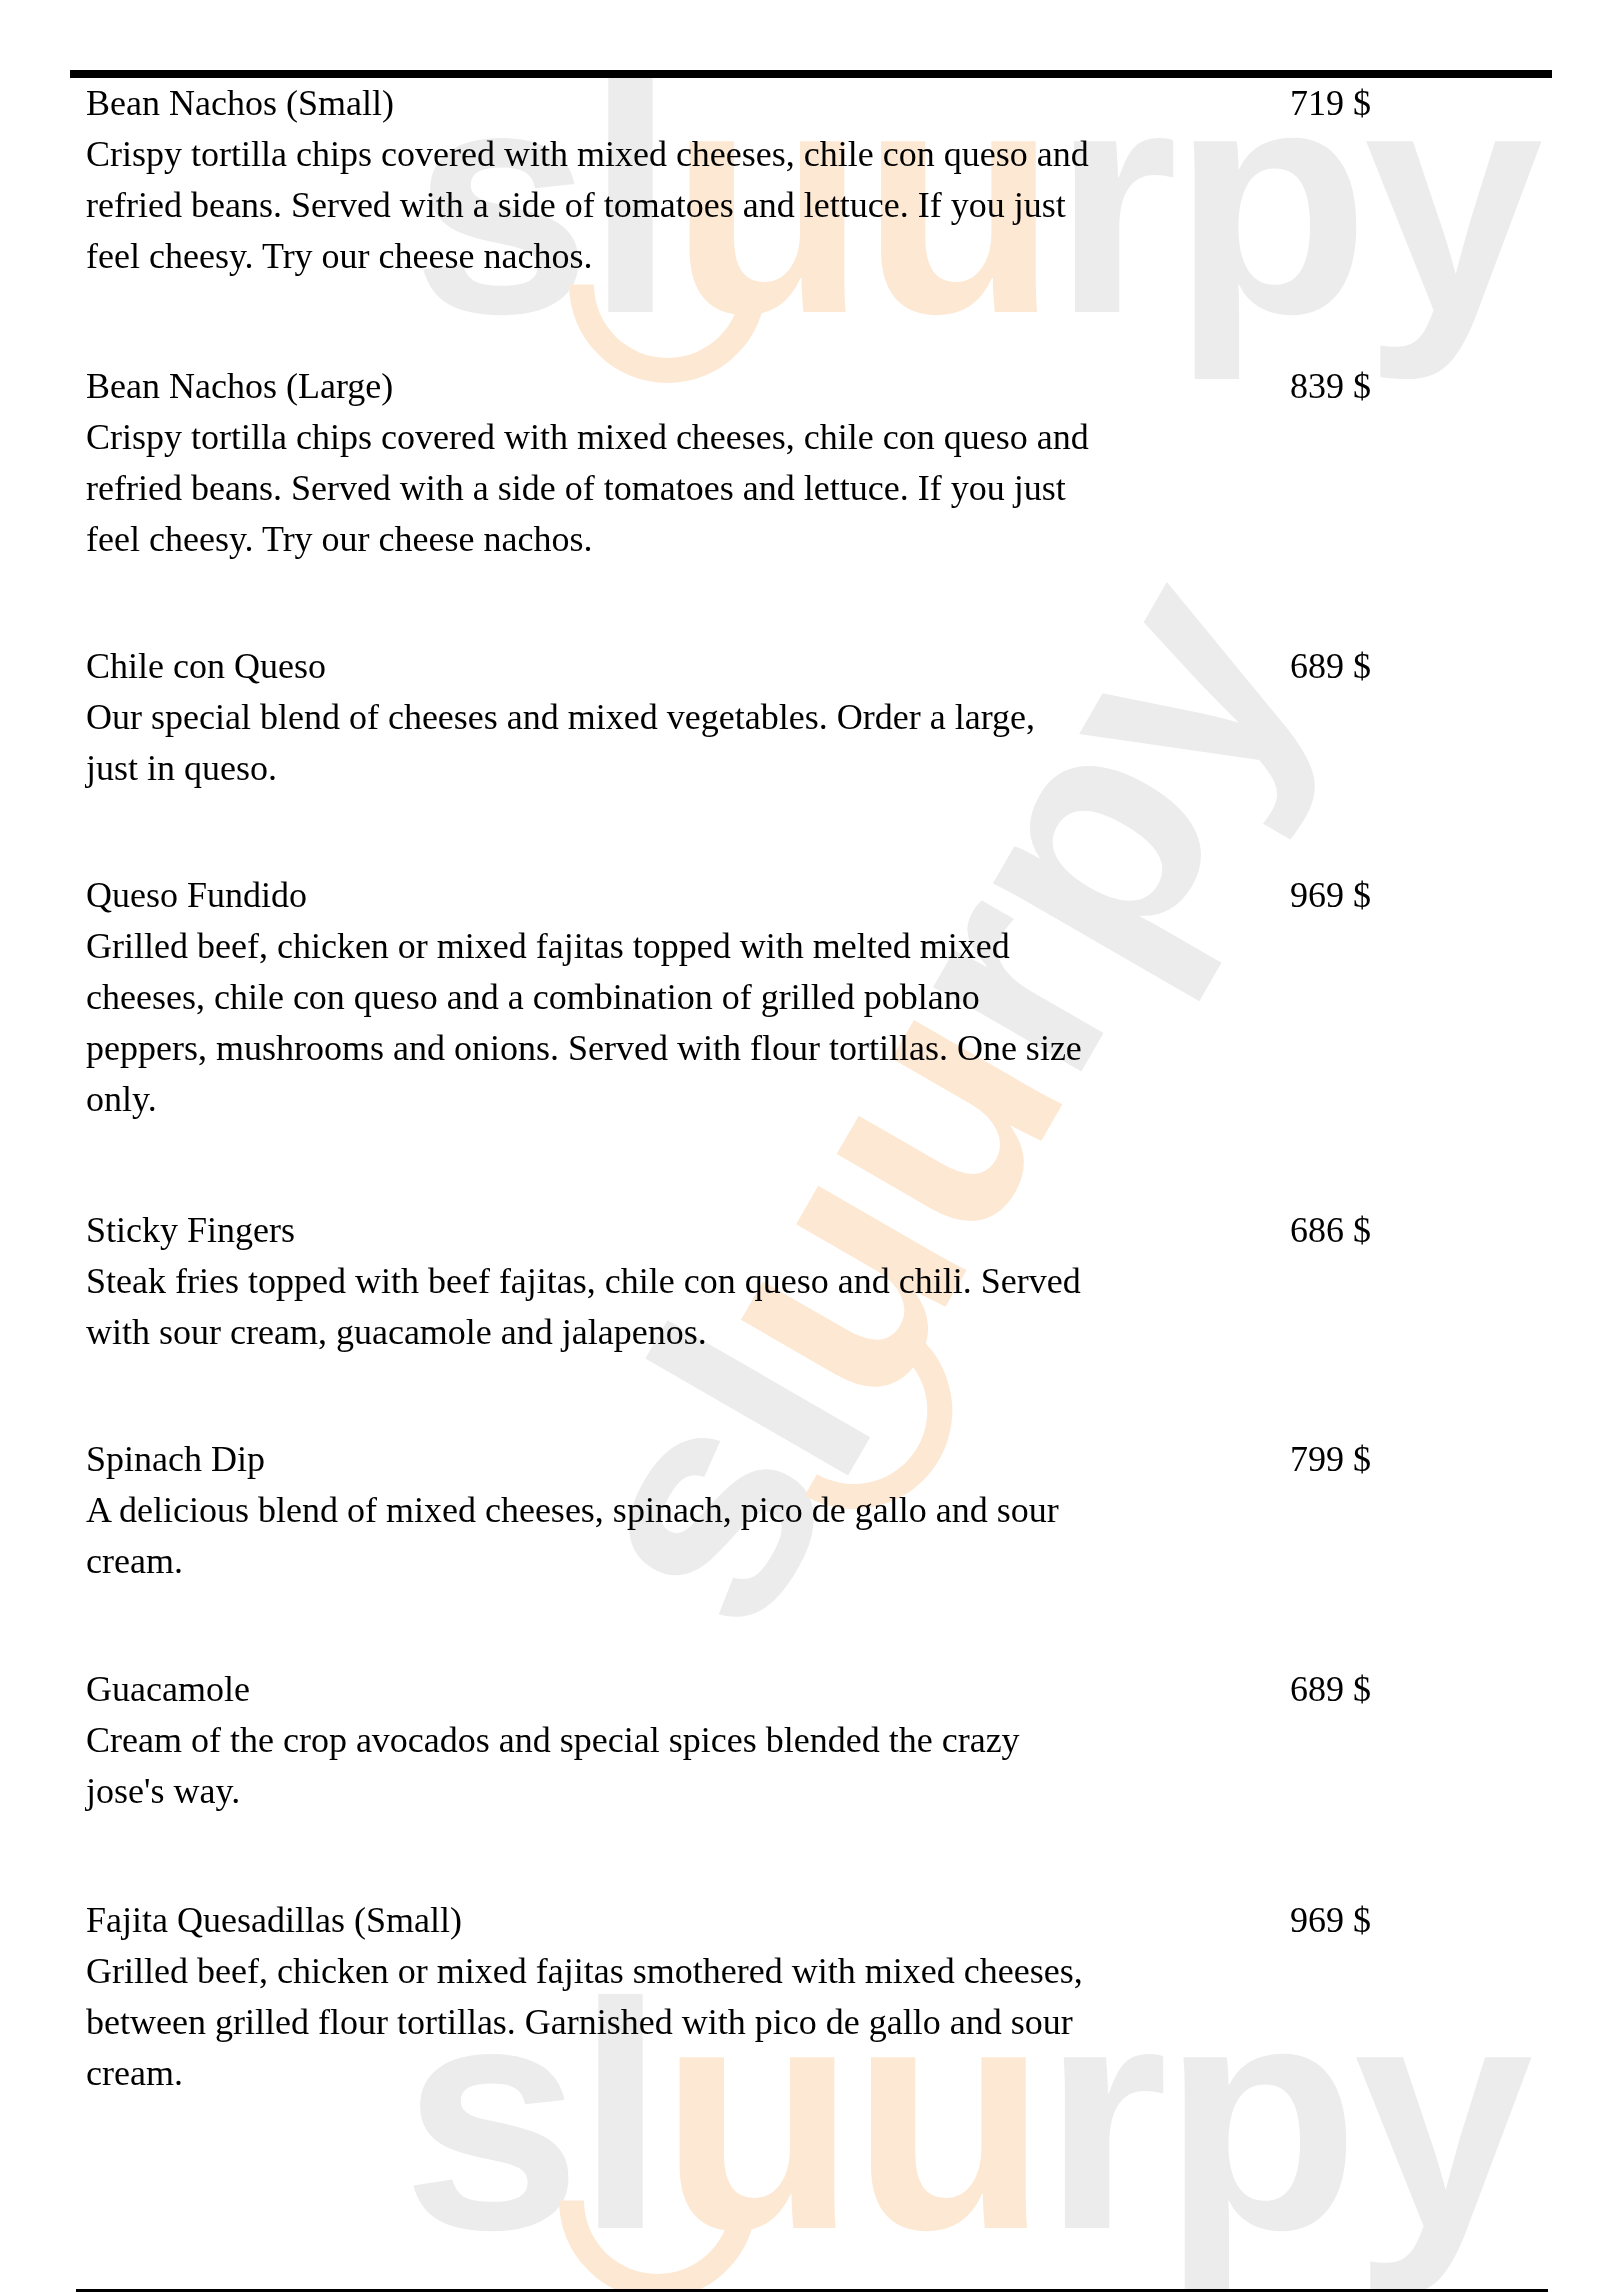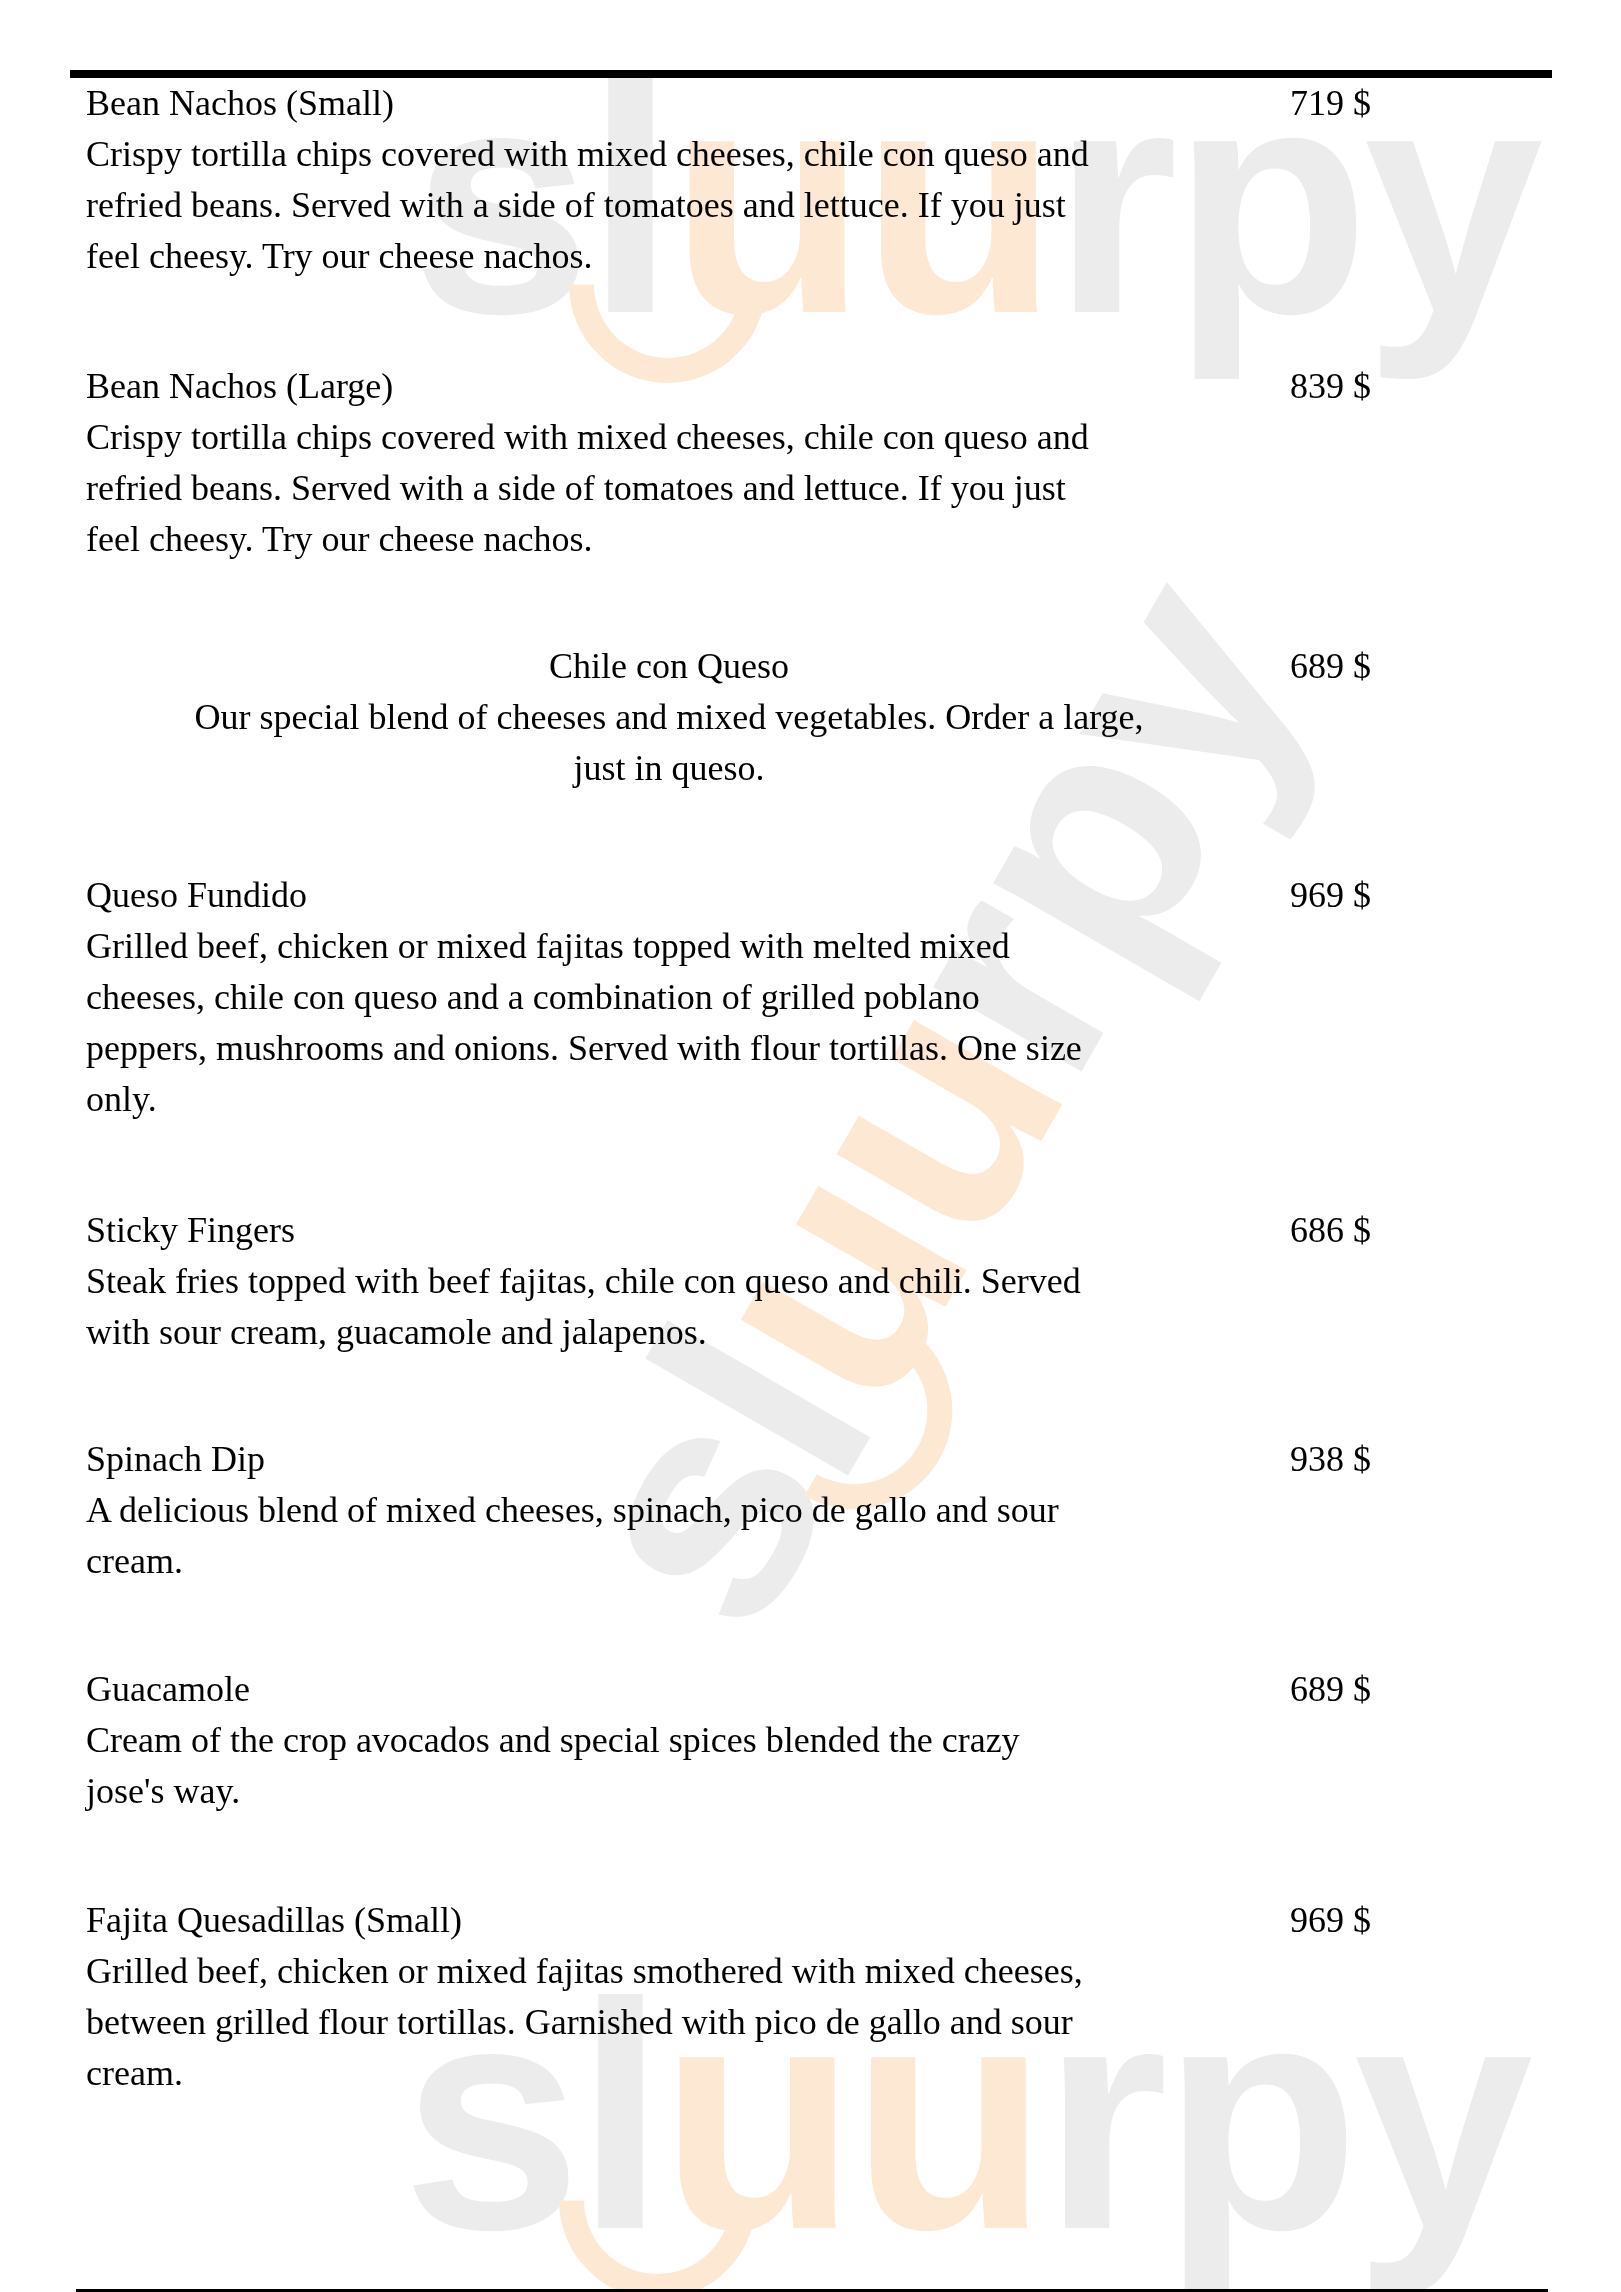--- a/index.html
+++ b/index.html
@@ -48,21 +48,21 @@
 </div>
 
 <div class="item" style="top:361px;">
   <div class="item-name">Bean Nachos (Large)</div>
   <div class="item-desc">Crispy tortilla chips covered with mixed cheeses, chile con queso and
 refried beans. Served with a side of tomatoes and lettuce. If you just
 feel cheesy. Try our cheese nachos.</div>
   <div class="item-price">839 $</div>
 </div>
 
-<div class="item" style="top:641px;text-align:center;">
+<div class="item" style="top:641px;">
   <div class="item-name">Chile con Queso</div>
   <div class="item-desc">Our special blend of cheeses and mixed vegetables. Order a large,
 just in queso.</div>
   <div class="item-price">689 $</div>
 </div>
 
 <div class="item" style="top:870px;">
   <div class="item-name">Queso Fundido</div>
   <div class="item-desc">Grilled beef, chicken or mixed fajitas topped with melted mixed
 cheeses, chile con queso and a combination of grilled poblano
@@ -75,21 +75,21 @@
   <div class="item-name">Sticky Fingers</div>
   <div class="item-desc">Steak fries topped with beef fajitas, chile con queso and chili. Served
 with sour cream, guacamole and jalapenos.</div>
   <div class="item-price">686 $</div>
 </div>
 
 <div class="item" style="top:1434px;">
   <div class="item-name">Spinach Dip</div>
   <div class="item-desc">A delicious blend of mixed cheeses, spinach, pico de gallo and sour
 cream.</div>
-  <div class="item-price">938 $</div>
+  <div class="item-price">799 $</div>
 </div>
 
 <div class="item" style="top:1664px;">
   <div class="item-name">Guacamole</div>
   <div class="item-desc">Cream of the crop avocados and special spices blended the crazy
 jose's way.</div>
   <div class="item-price">689 $</div>
 </div>
 
 <div class="item" style="top:1895px;">

